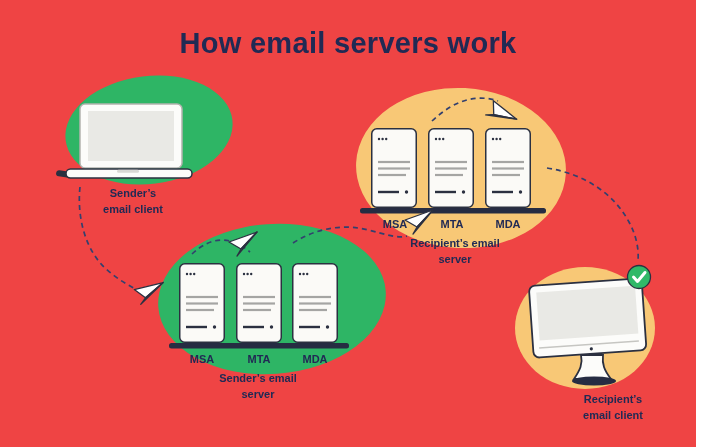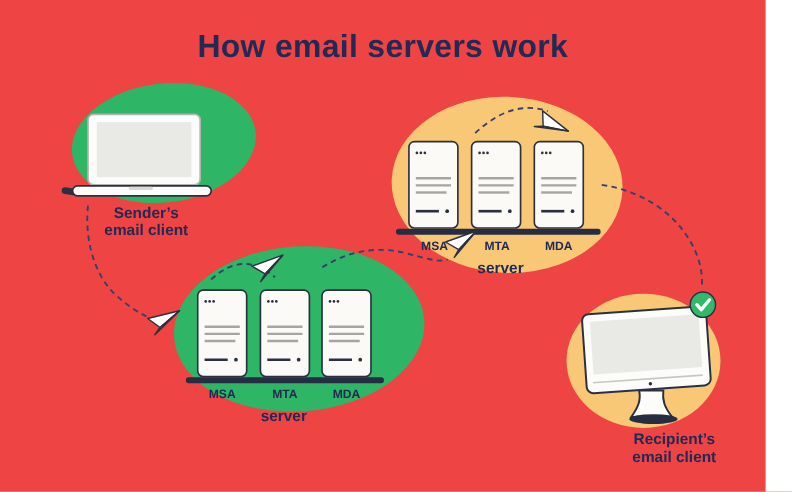--- a/index.html
+++ b/index.html
@@ -10,21 +10,21 @@
   }
   .title{
     position:absolute;left:0;right:0;top:27px;margin:0;
     text-align:center;font-size:29px;font-weight:700;letter-spacing:.3px;
     color:#212a54;
   }
   svg.art{position:absolute;left:0;top:0;}
   .lbl{
     position:absolute;transform:translateX(-50%);
     text-align:center;color:#212a54;font-weight:700;
-    font-size:14px;line-height:15.5px;white-space:nowrap;
+    font-size:11px;line-height:15.5px;white-space:nowrap;
   }
   .unit{
     position:absolute;transform:translateX(-50%);
     color:#212a54;font-weight:700;font-size:11px;white-space:nowrap;text-align:center;
   }
 </style>
 </head>
 <body>
 
 <div class="stage">
@@ -126,28 +126,30 @@
   <div class="lbl" style="left:133px;top:186px">
     <div>Sender’s</div>
     <div>email client</div>
   </div>
 
   <span class="unit" style="left:202px;top:353px">MSA</span>
   <span class="unit" style="left:259px;top:353px">MTA</span>
   <span class="unit" style="left:315px;top:353px">MDA</span>
 
   <div class="lbl" style="left:258px;top:371px">
+    <div>Sender’s email</div>
     <div>server</div>
   </div>
 
   <span class="unit" style="left:395px;top:218px">MSA</span>
   <span class="unit" style="left:452px;top:218px">MTA</span>
   <span class="unit" style="left:508px;top:218px">MDA</span>
 
   <div class="lbl" style="left:455px;top:236px">
+    <div>Recipient’s email</div>
     <div>server</div>
   </div>
 
   <div class="lbl" style="left:613px;top:392px">
     <div>Recipient’s</div>
     <div>email client</div>
   </div>
 
 </div>
 

